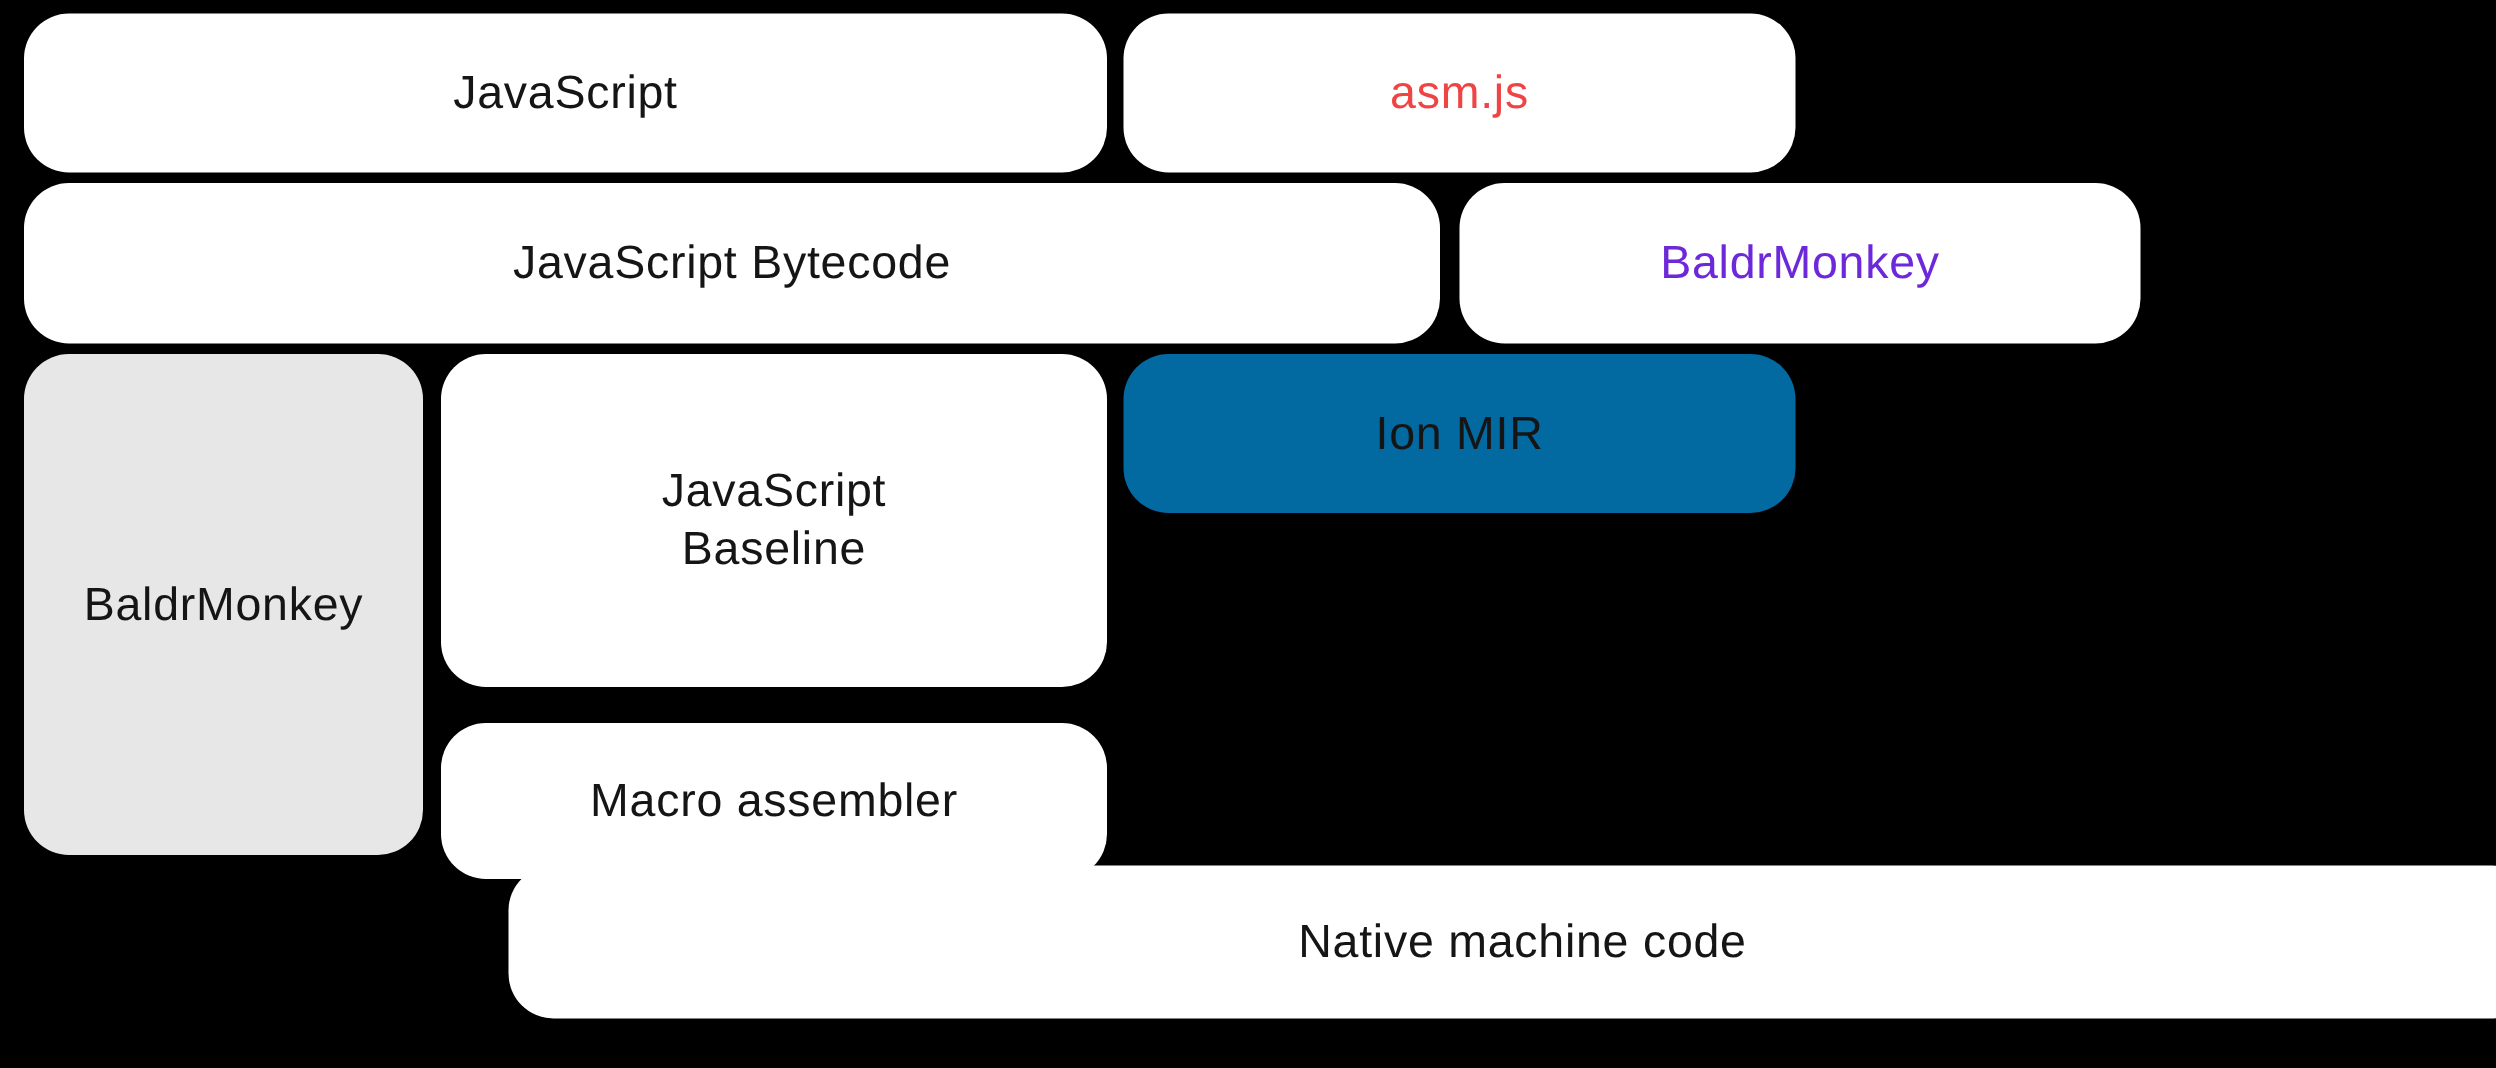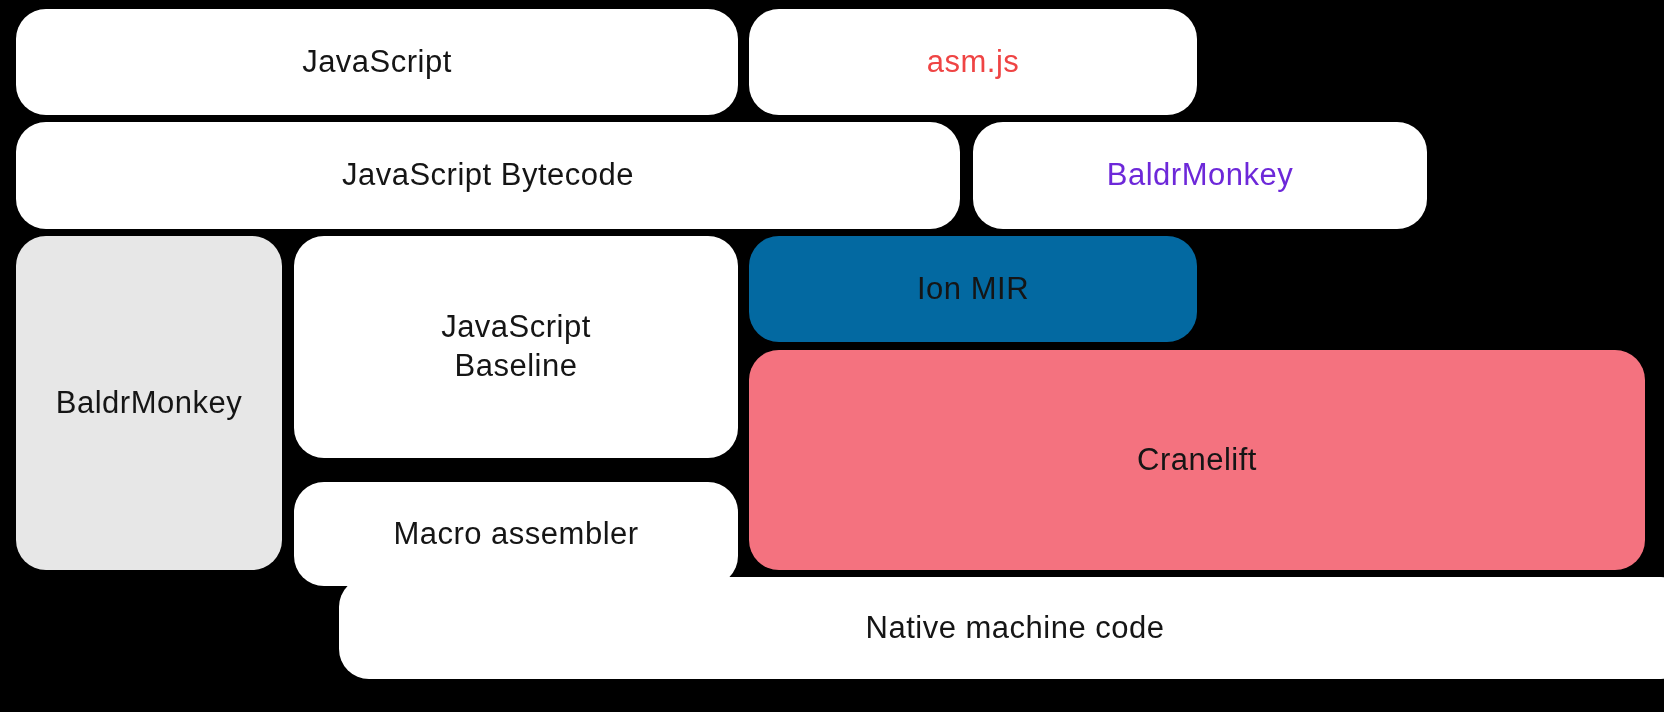--- a/index.html
+++ b/index.html
@@ -60,19 +60,18 @@
 
   <div class="node n-baldrmonkey" style="background: rgb(255, 255, 255); color: #6d28d9;">BaldrMonkey</div>
 
   <div class="node n-interpreter" style="background: rgb(231, 231, 231); color: rgb(21, 21, 21);">BaldrMonkey</div>
 
   <div class="node n-javascript-baseline" style="background: rgb(255, 255, 255); color: rgb(21, 21, 21);">JavaScript
 Baseline</div>
 
   <div class="node n-ion-mir" style="background: #0369a1; color: rgb(21, 21, 21);">Ion MIR</div>
 
-  <div class="node n-cranelift" style="background: rgb(244, 114, 127); color: rgb(21, 21, 21);">Cranelift</div>
 
   <div class="node n-macro-assembler" style="background: rgb(255, 255, 255); color: rgb(21, 21, 21);">Macro assembler</div>
 
   <div class="node n-native-machine-code" style="background: rgb(255, 255, 255); color: rgb(21, 21, 21);">Native machine code</div>
 
 </div>
 
 </body></html>

